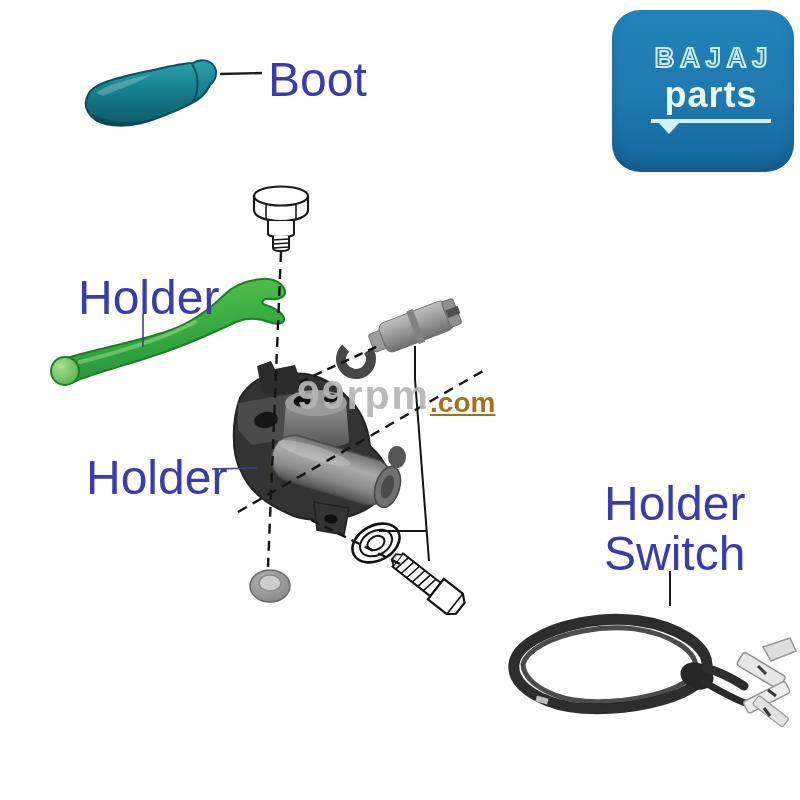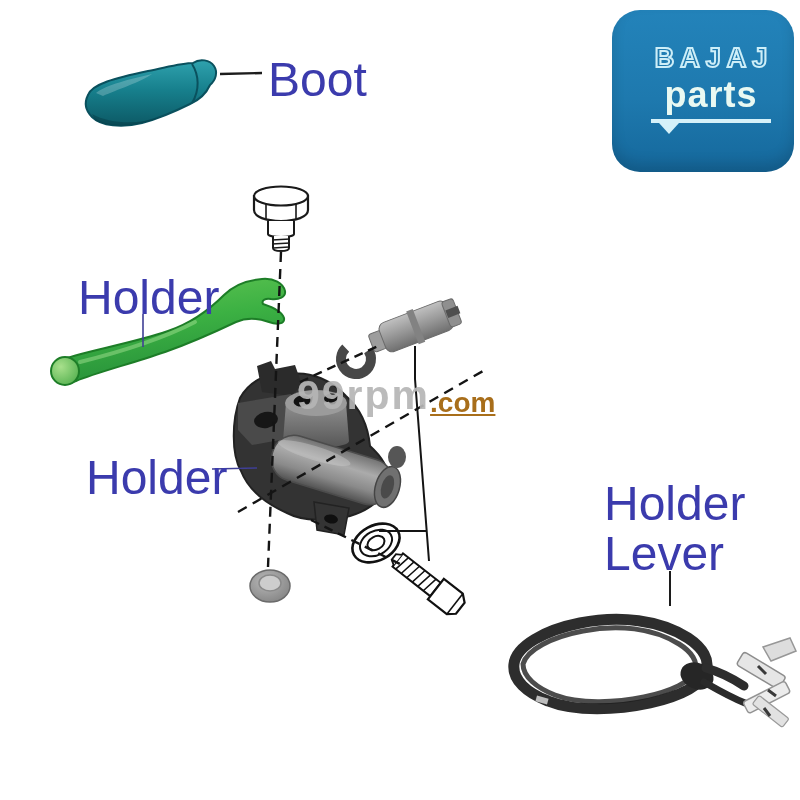--- a/index.html
+++ b/index.html
@@ -179,21 +179,21 @@
   <div class="watermark">
     <span class="wm-name">99rpm</span>
       <span class="wm-tld">.com</span>
   </div>
 
   <div class="part-label label-boot">Boot</div>
   <div class="part-label label-lever">Holder</div>
   <div class="part-label label-holder">Holder</div>
   <div class="part-label label-clutch">
     <div>Holder</div>
-    <div>Lever</div>
+    <div>Switch</div>
   </div>
 
   <div class="logo">
     <div class="logo-brand">BAJAJ</div>
     <div class="logo-parts">parts</div>
     <div class="logo-rule"></div>
   </div>
 
 </div>
 

